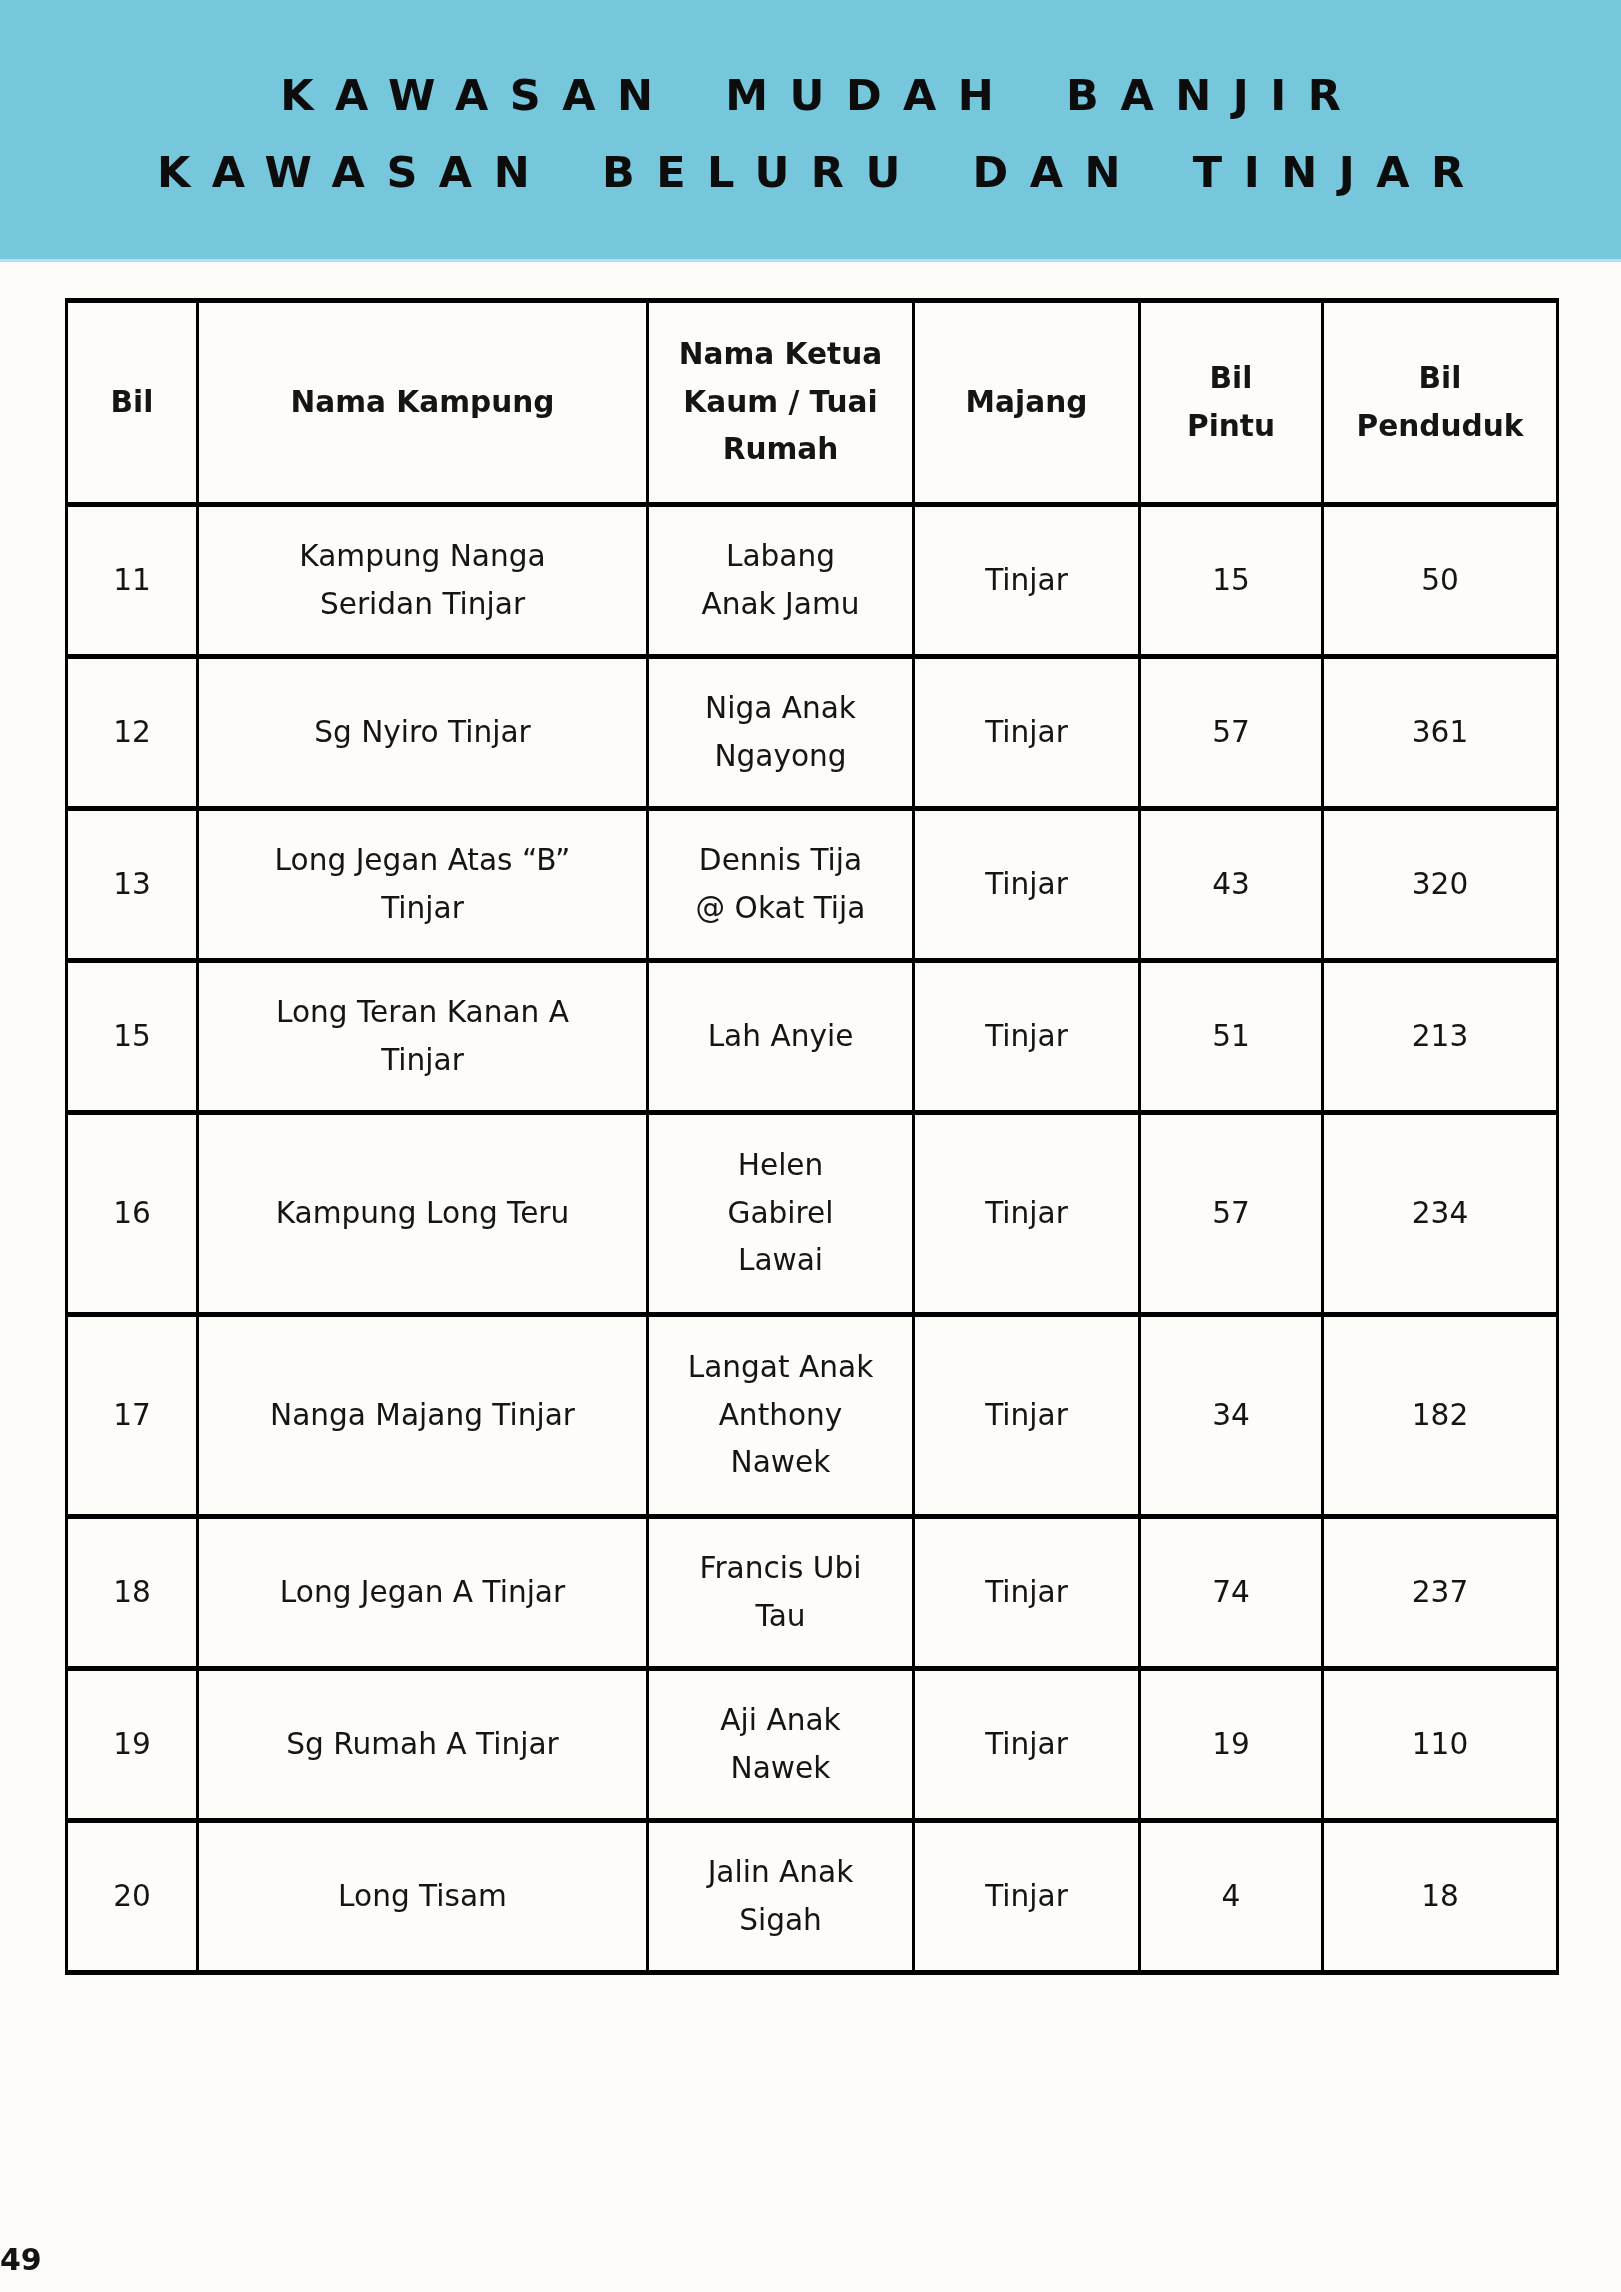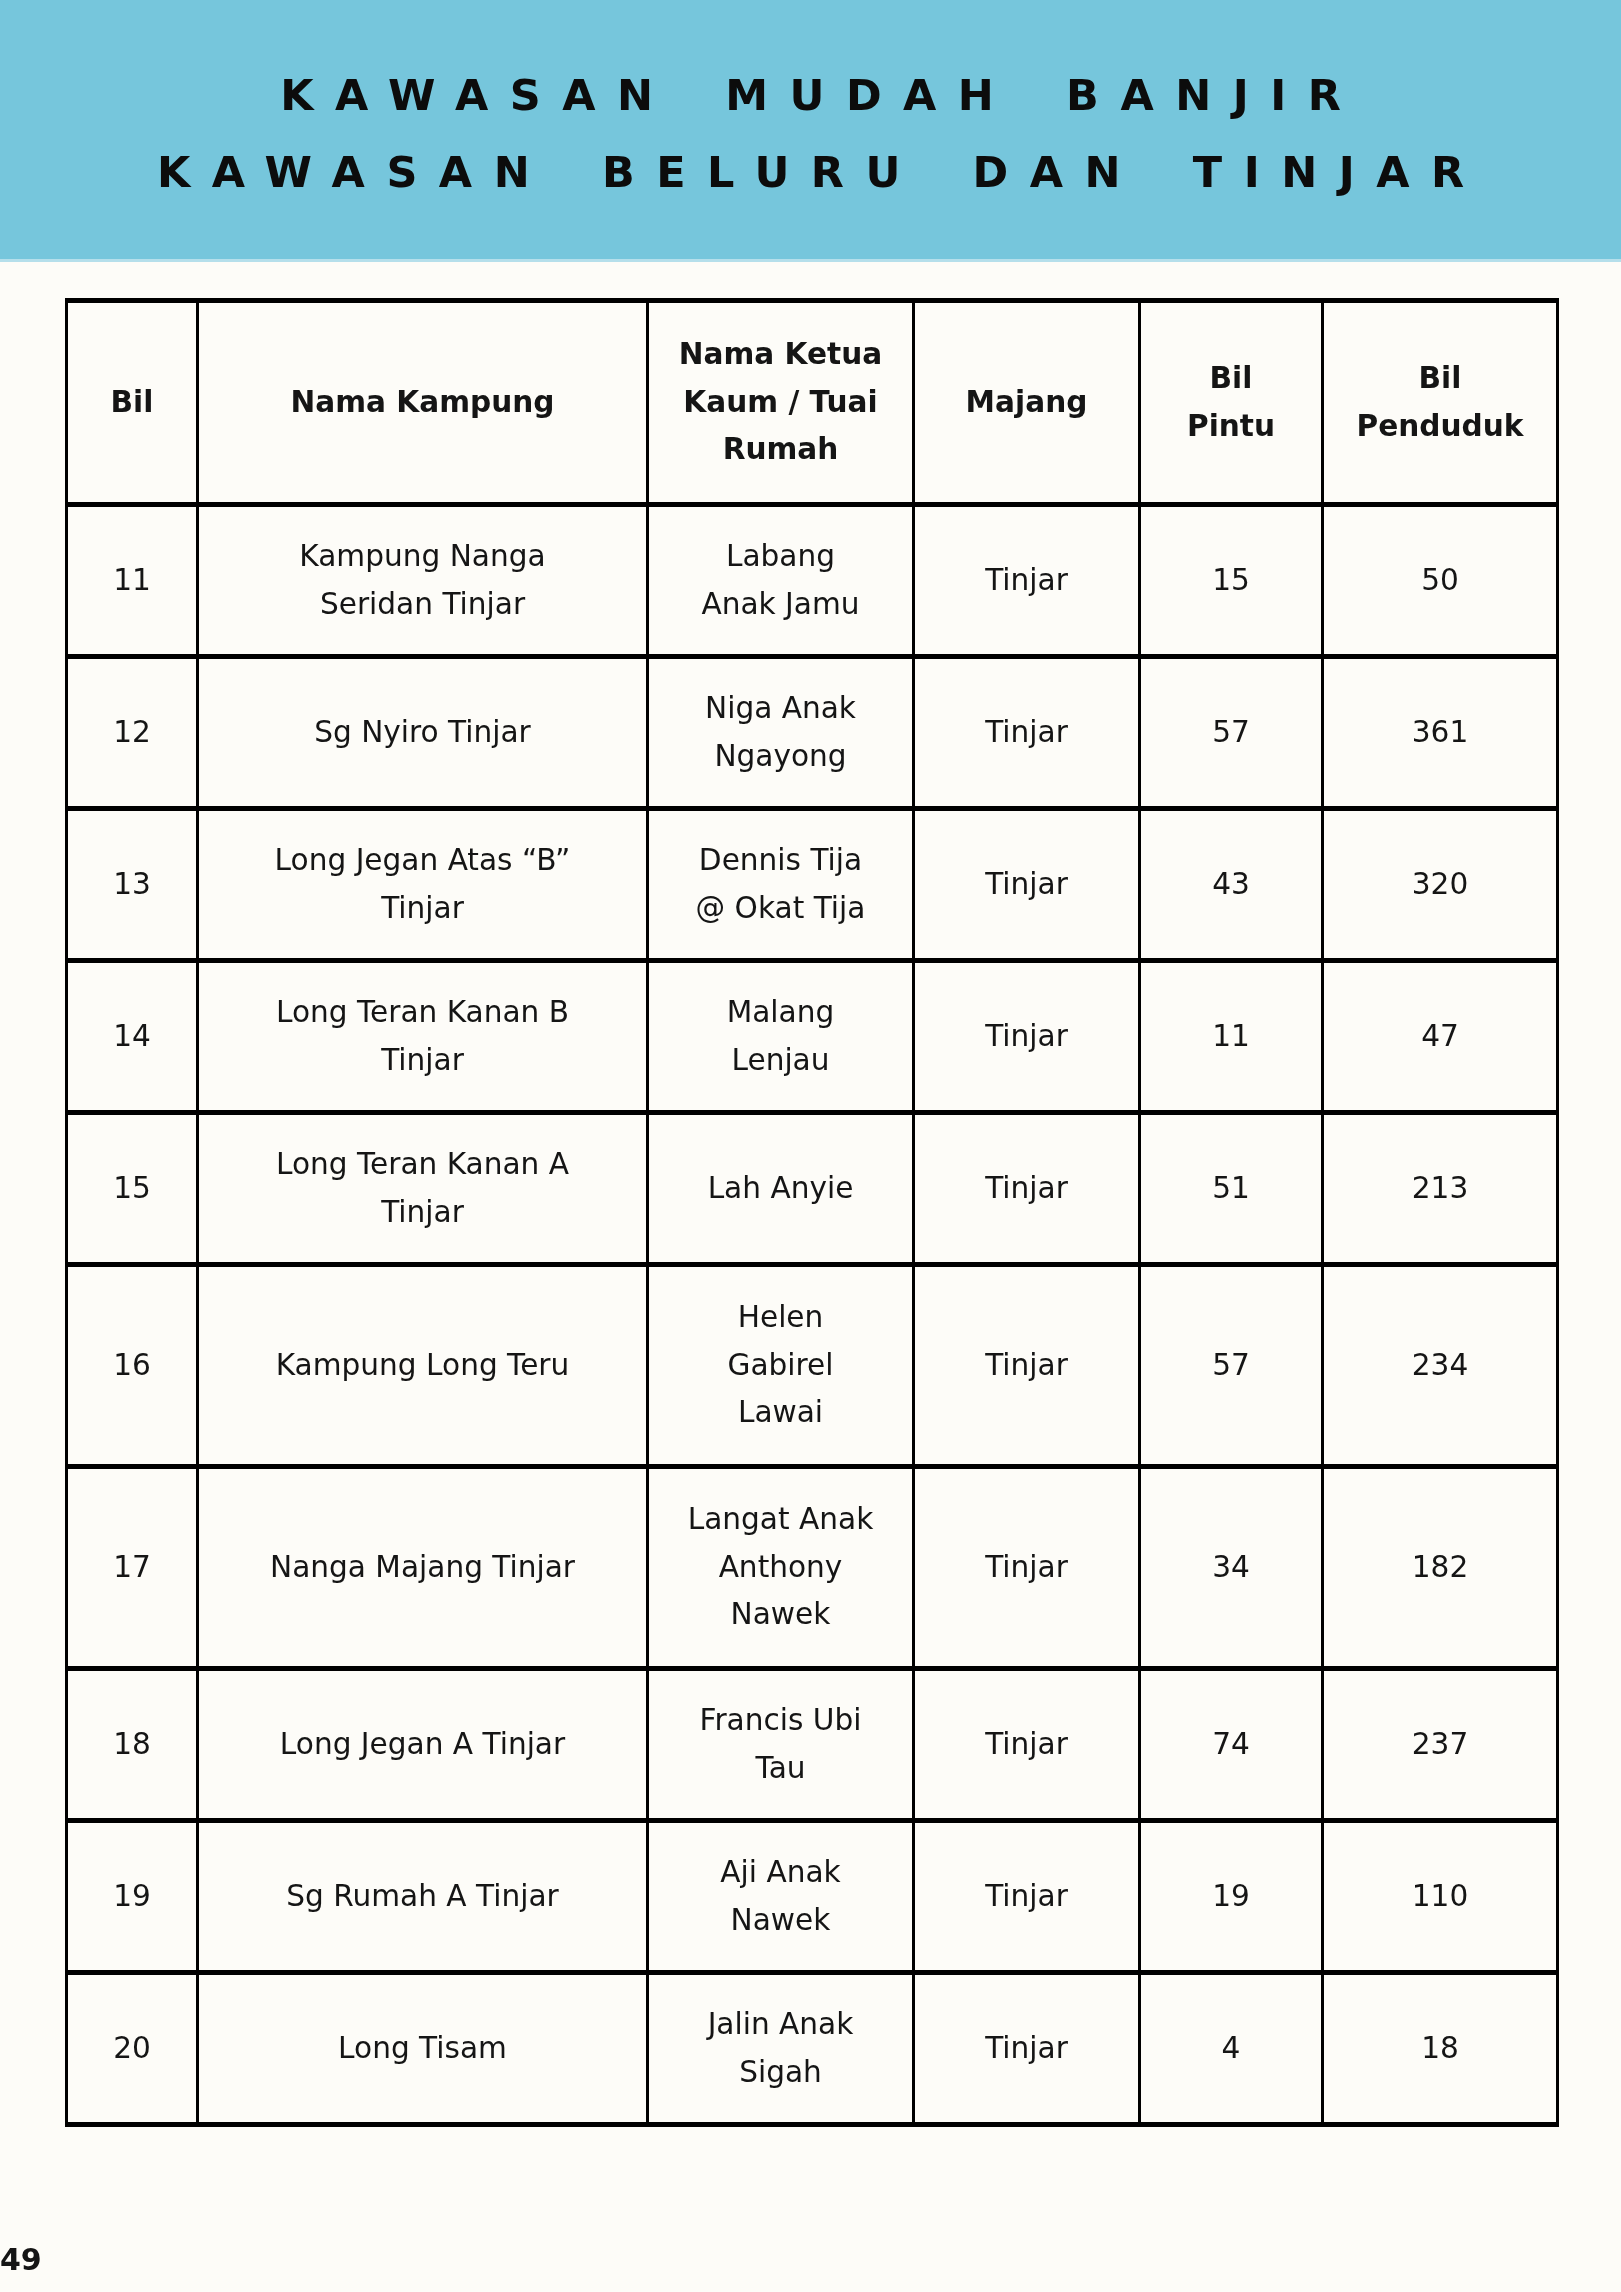--- a/index.html
+++ b/index.html
@@ -133,30 +133,20 @@
           <td>13</td>
           <td>Long Jegan Atas “B”
 Tinjar</td>
           <td>Dennis Tija
 @ Okat Tija</td>
           <td>Tinjar</td>
           <td>43</td>
           <td>320</td>
         </tr>
         <tr>
-          <td>14</td>
-          <td>Long Teran Kanan B
-Tinjar</td>
-          <td>Malang
-Lenjau</td>
-          <td>Tinjar</td>
-          <td>11</td>
-          <td>47</td>
-        </tr>
-        <tr>
           <td>15</td>
           <td>Long Teran Kanan A
 Tinjar</td>
           <td>Lah Anyie</td>
           <td>Tinjar</td>
           <td>51</td>
           <td>213</td>
         </tr>
         <tr class="tall">
           <td>16</td>

